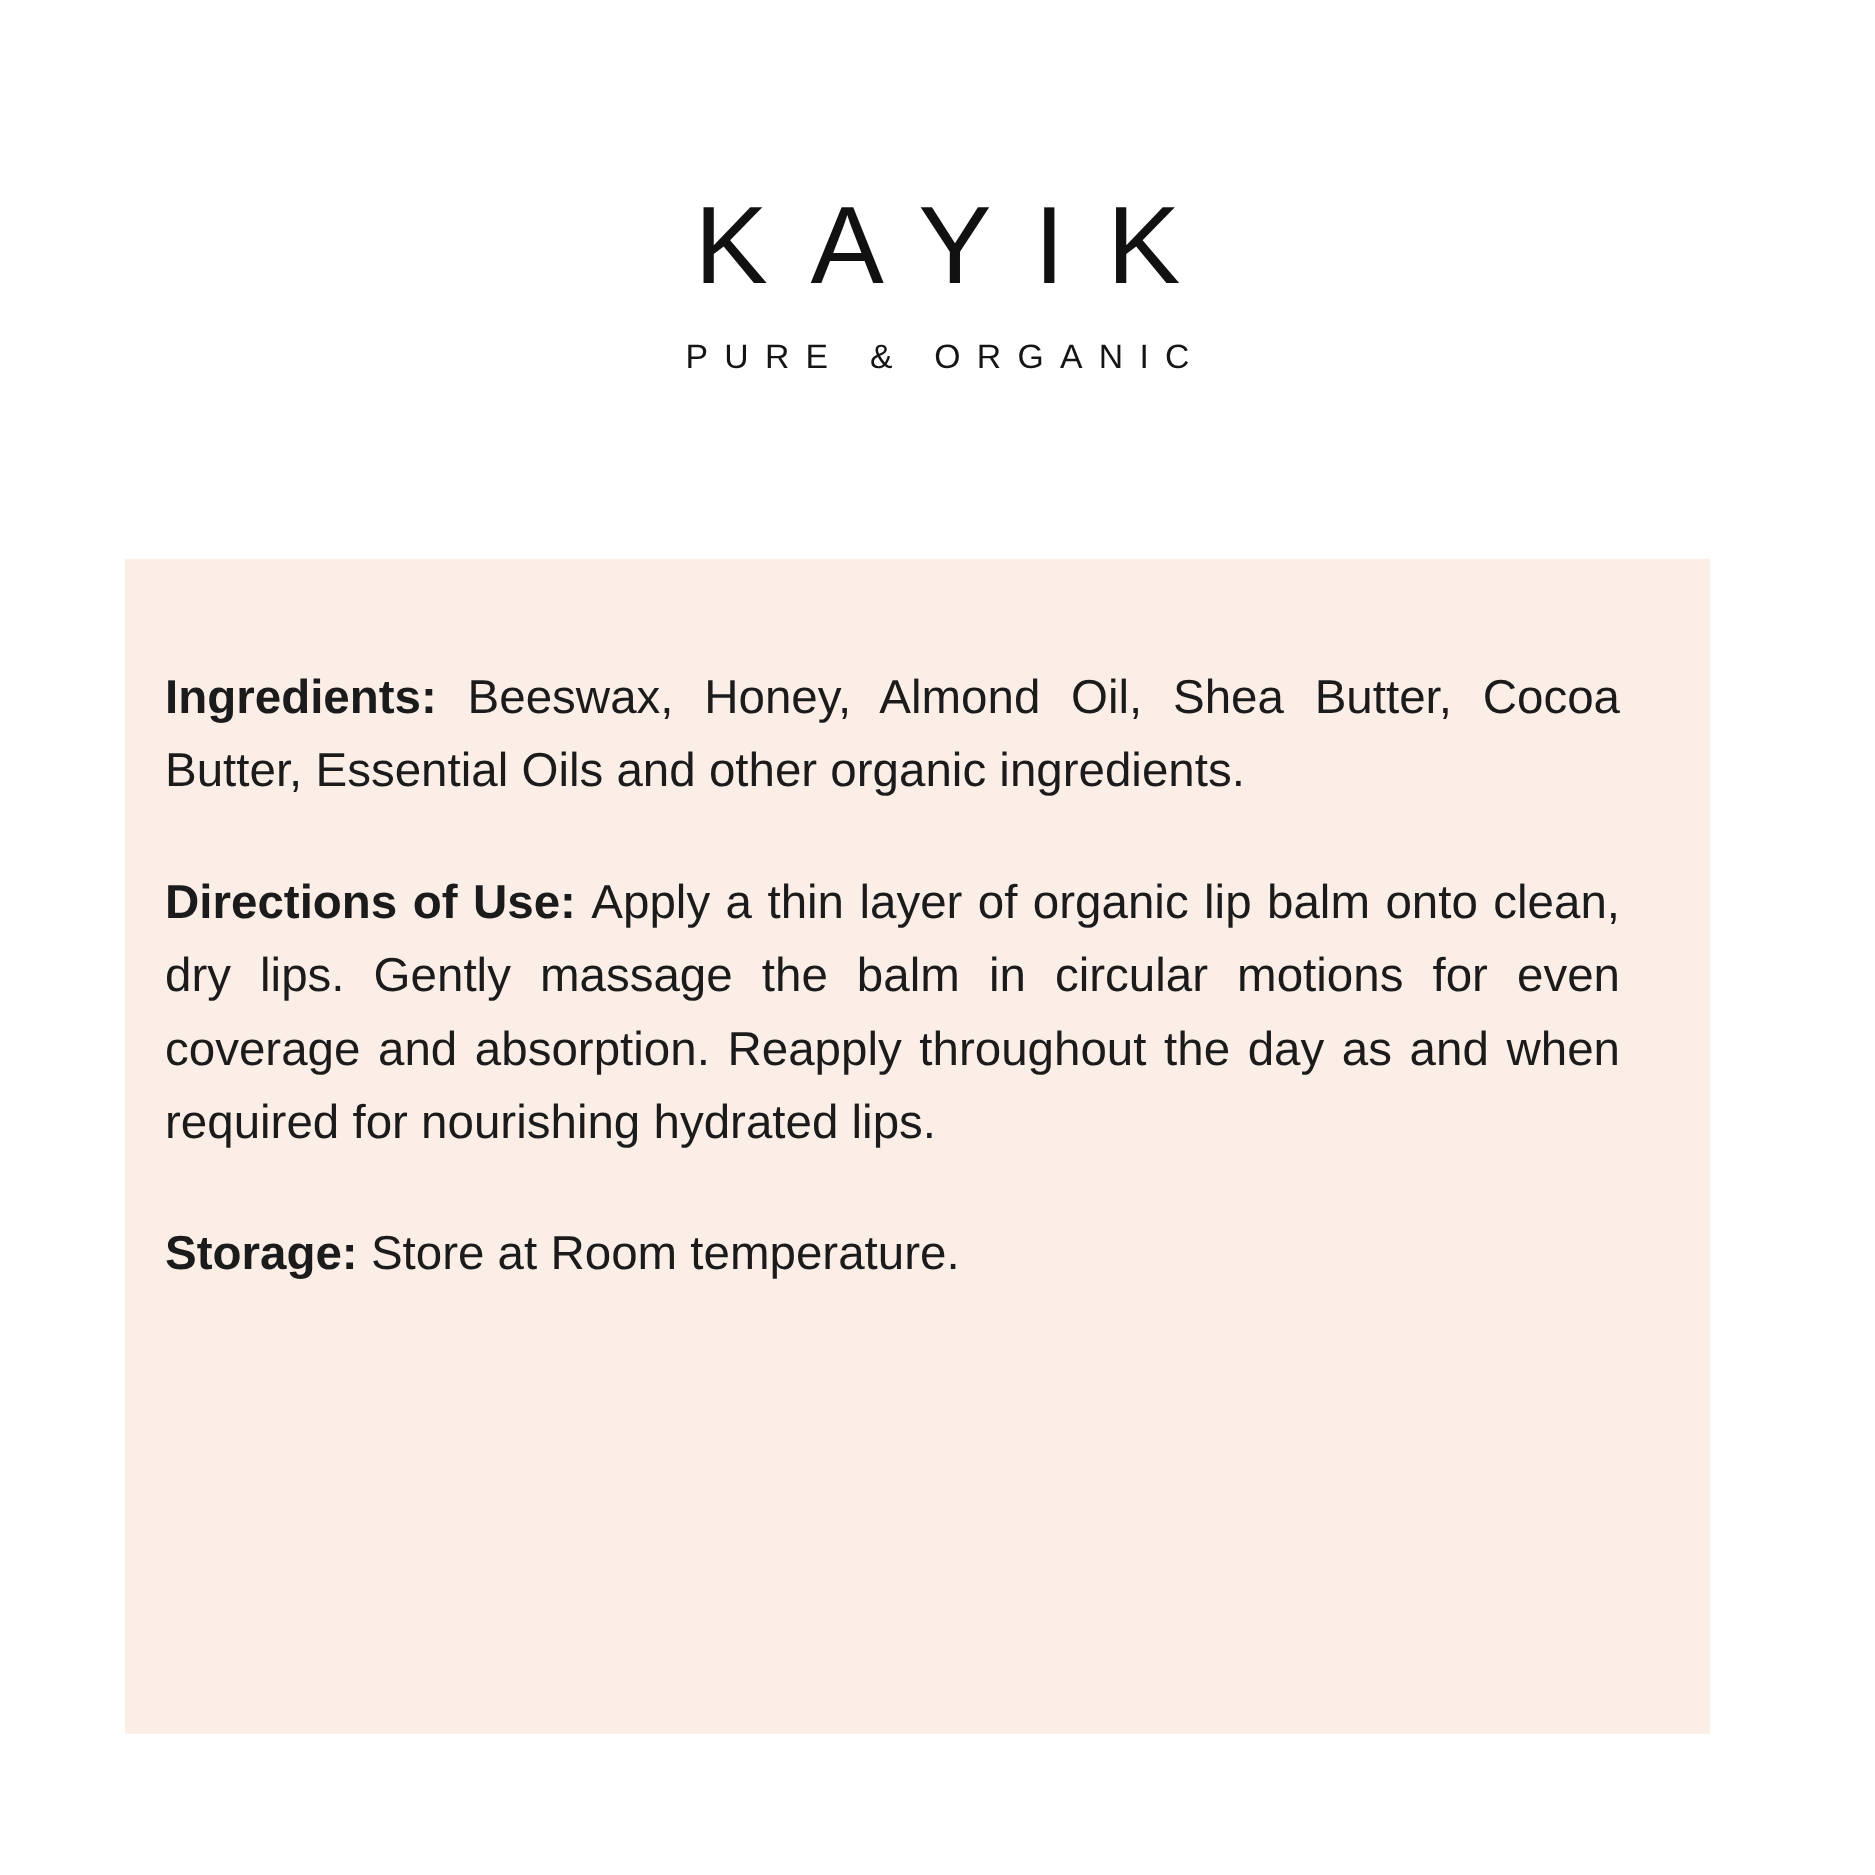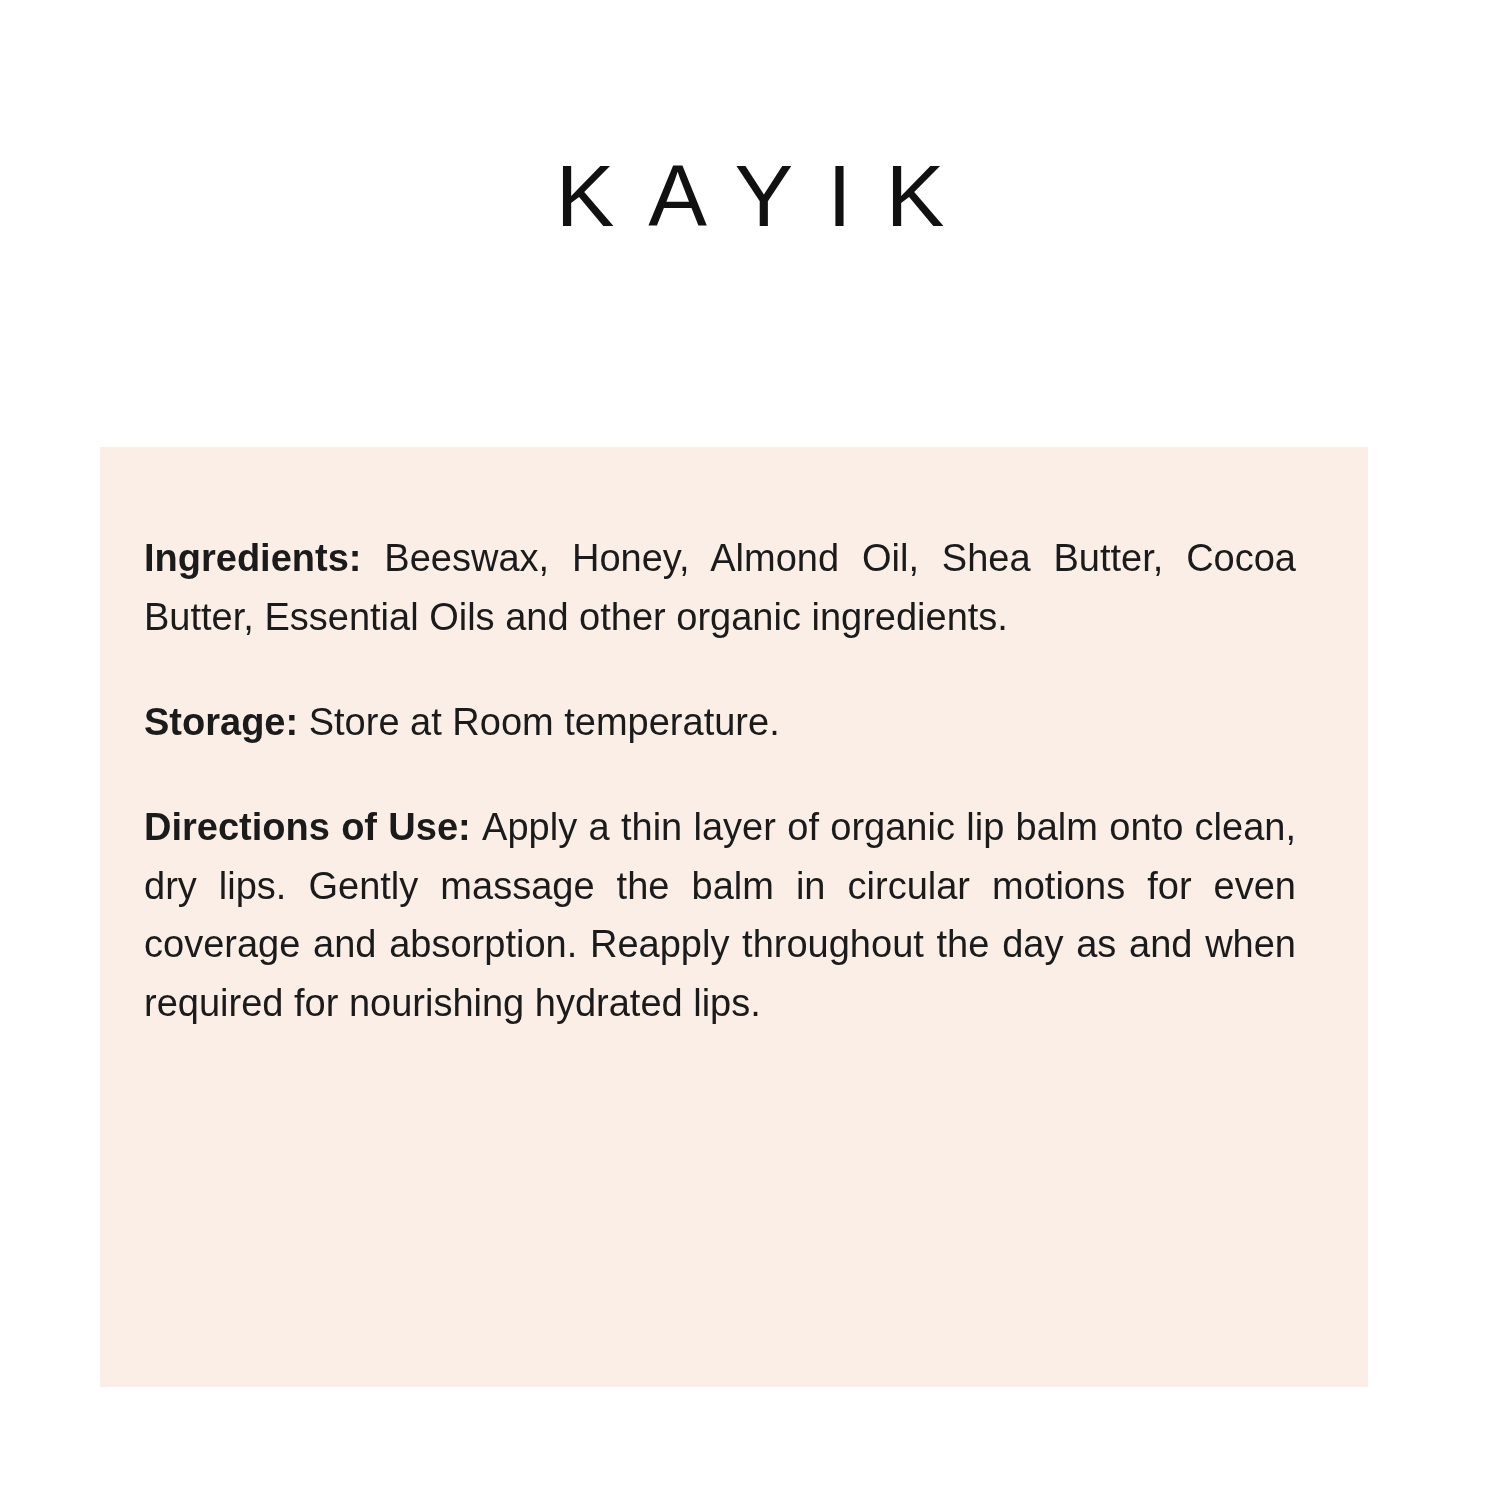--- a/index.html
+++ b/index.html
@@ -50,21 +50,21 @@
 
   
   .info-panel {
     position: absolute;
     left: 100px;
     top: 447px;
     width: 1268px;
     height: 940px;
     background: #fbeee7;
     box-sizing: border-box;
-    padding: 82px 72px 40px 44px;
+    padding: 82px 72px 40px 32px;
   }
   .para {
     font-family: "Liberation Sans", sans-serif;
     font-size: 38px;
     line-height: 1.55;
     color: #1b1b1b;
     text-align: justify;
     margin: 0 0 46px 0;
   }
   .para:last-child {
@@ -85,37 +85,38 @@
     margin: 0;
   }
 </style>
 </head>
 <body>
 
 <div class="page">
 
   <div class="brand">
     <div class="brand-name">KAYIK</div>
+    <div class="brand-tagline">PURE &amp; ORGANIC</div>
   </div>
 
   <div class="info-panel" style="background: rgb(251, 238, 231);">
 
     <p class="para">
       <span class="lbl">Ingredients: </span>
       <span>Beeswax, Honey, Almond Oil, Shea Butter, Cocoa Butter, Essential Oils and other organic ingredients.</span>
     </p>
 
+    <p class="para">
+      <span class="lbl">Directions of Use: </span>
+      <span>Apply a thin layer of organic lip balm onto clean, dry lips. Gently massage the balm in circular motions for even coverage and absorption. Reapply throughout the day as and when required for nourishing hydrated lips.</span>
+    </p>
+
     <p class="para no-justify">
       <span class="lbl">Storage: </span>
       <span>Store at Room temperature.</span>
-    </p>
-
-    <p class="para">
-      <span class="lbl">Directions of Use: </span>
-      <span>Apply a thin layer of organic lip balm onto clean, dry lips. Gently massage the balm in circular motions for even coverage and absorption. Reapply throughout the day as and when required for nourishing hydrated lips.</span>
     </p>
 
     <div class="spacer-lg"></div>
 
 
   </div>
 
 </div>
 
 </body></html>

